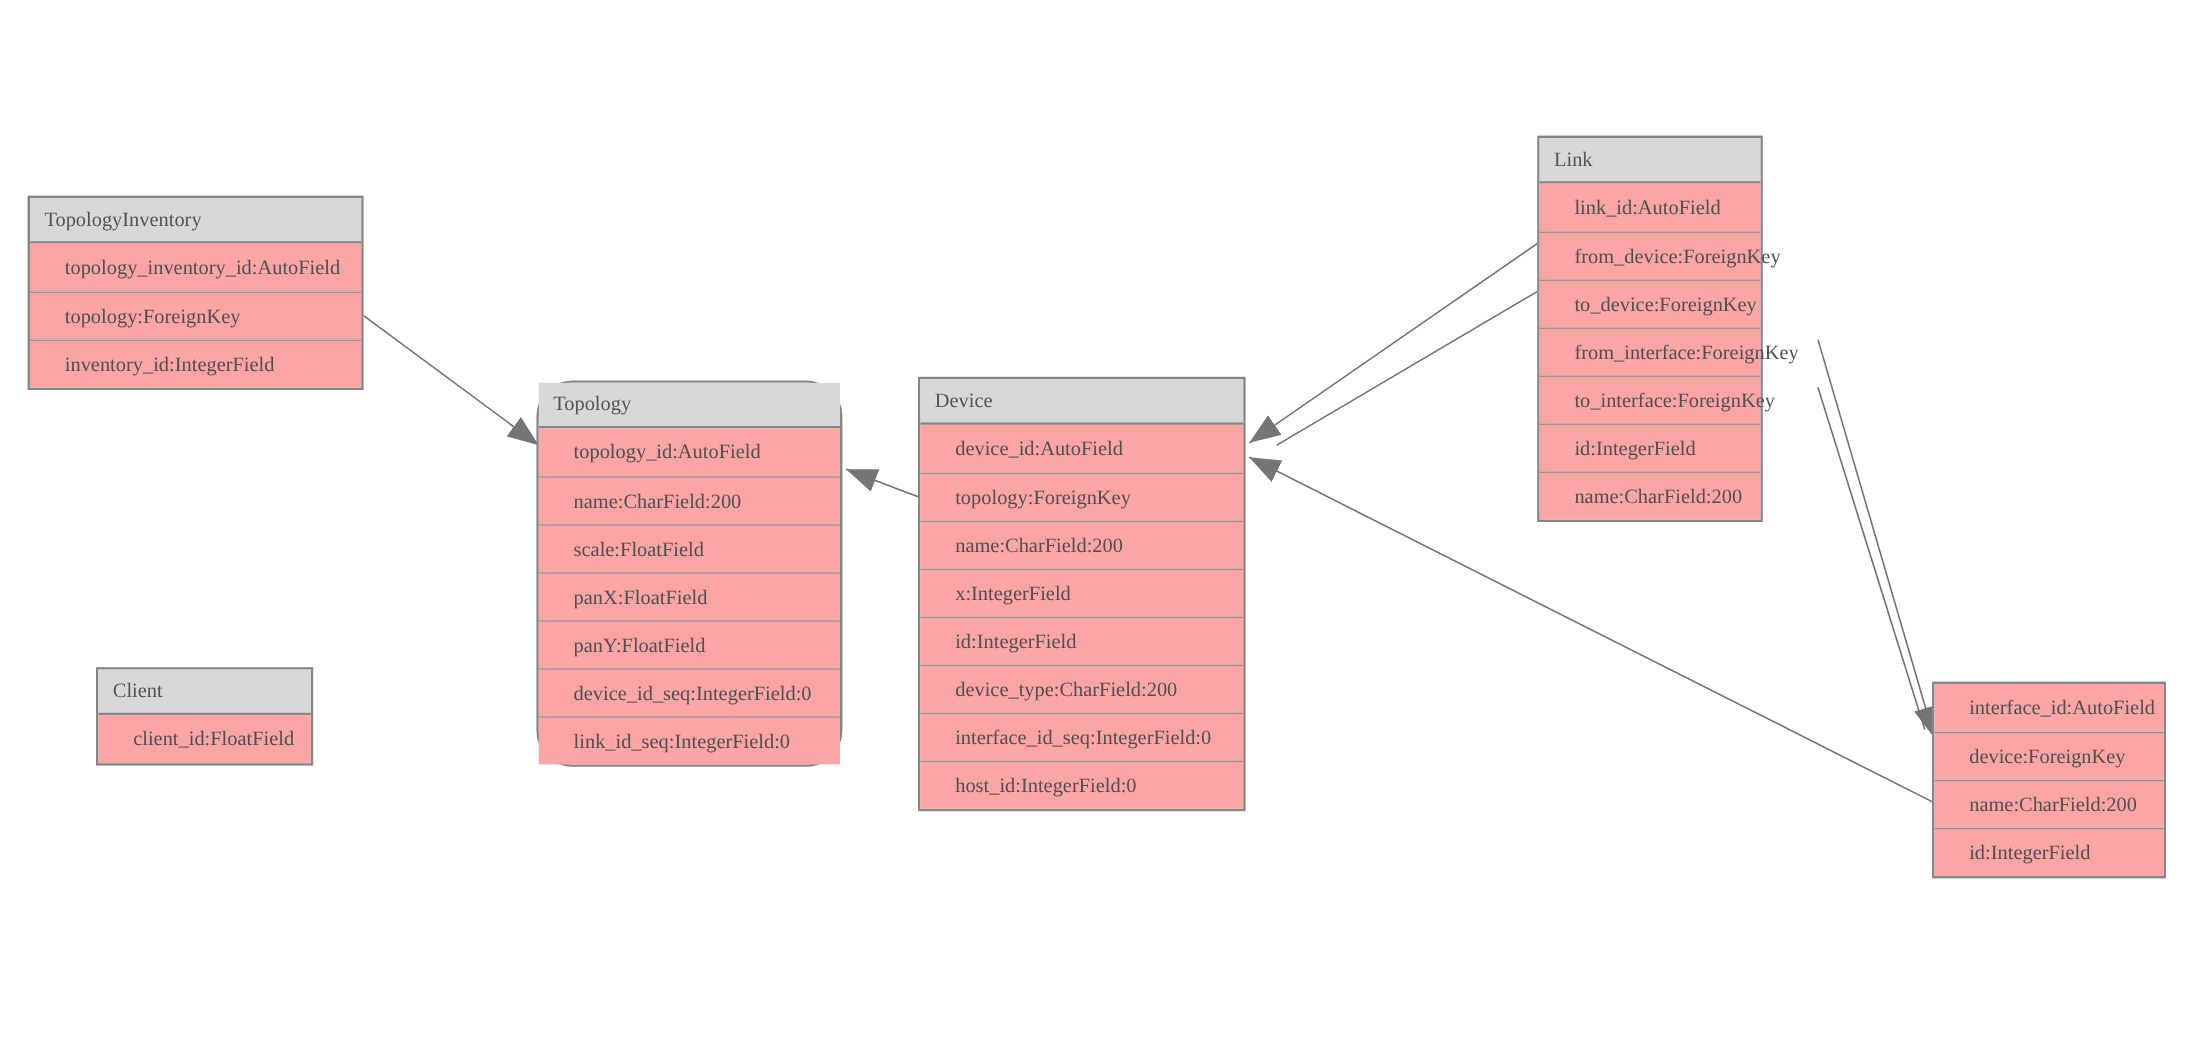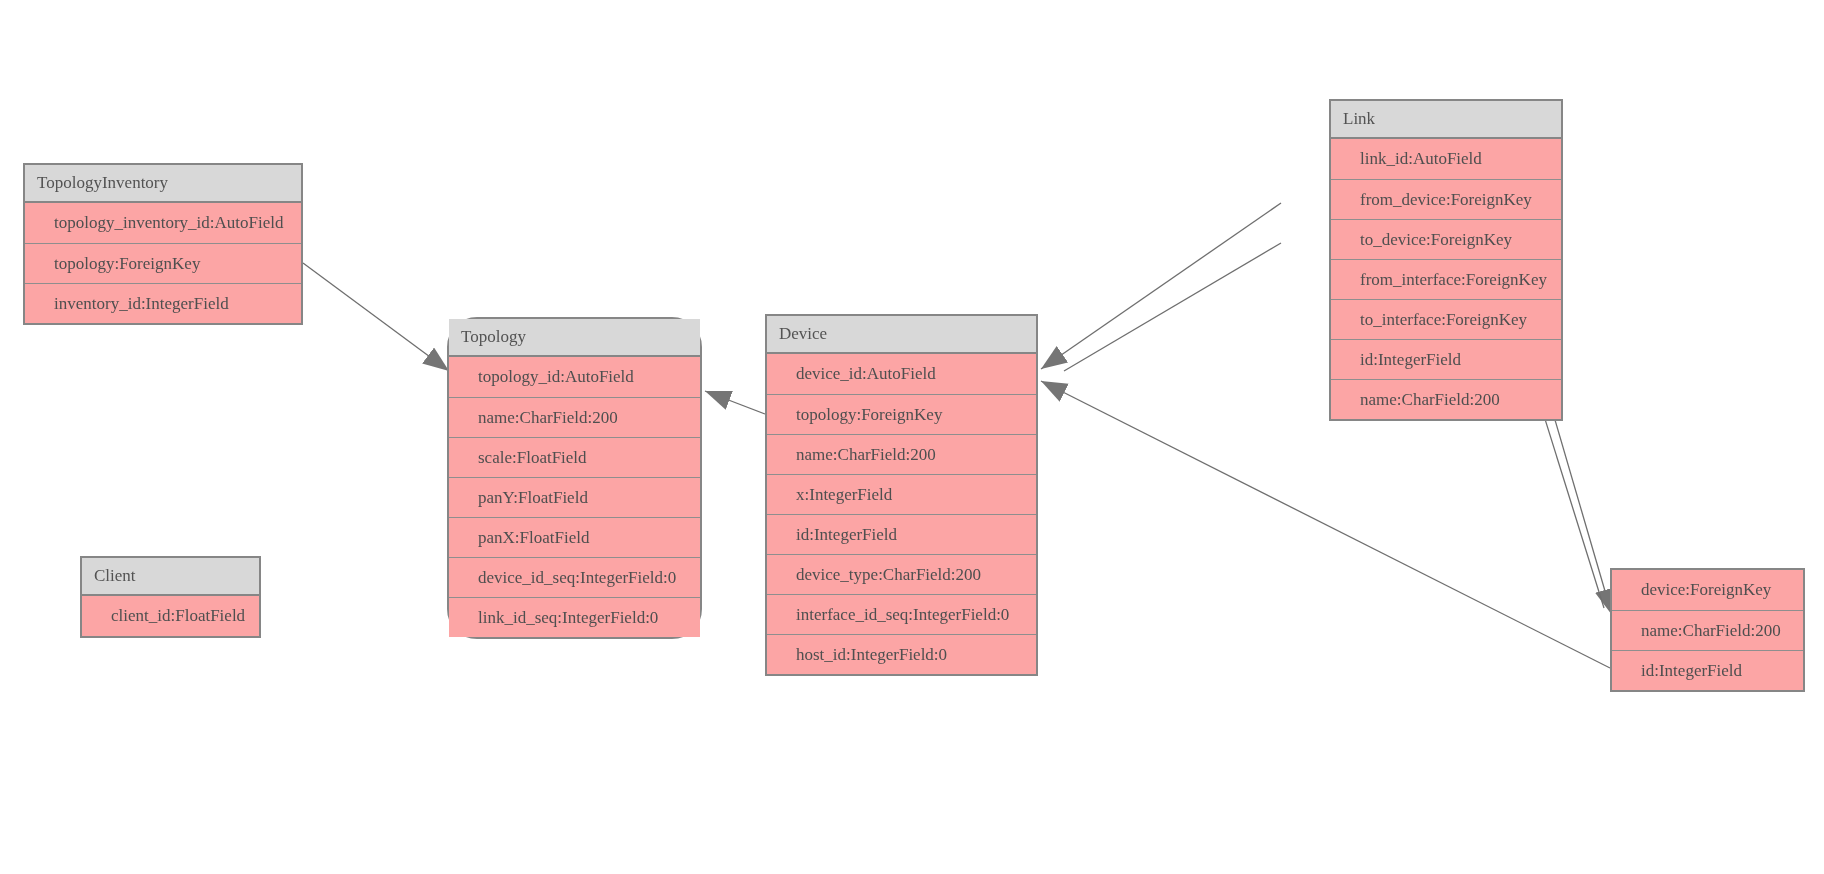--- a/index.html
+++ b/index.html
@@ -51,21 +51,21 @@
     font-family: Liberation Serif, serif;
   }
   .row + .row {
     border-top: 1px solid #8e8e8e;
   }
   
   .ent-topologyinventory { left: 23px;   top: 163px; width: 280px; text-align: right; }
   .ent-topology          { left: 447px;  top: 317px; width: 255px; border-radius: 30px; }
   .ent-client            { left: 80px;   top: 556px; width: 181px; }
   .ent-device            { left: 765px;  top: 314px; width: 273px; }
-  .ent-link              { left: 1281px; top: 99px; width: 234px; margin-left: 48px; }
+  .ent-link              { left: 1281px; top: 113px; width: 188px; }
   .ent-interface         { left: 1610px; top: 568px; width: 195px; }
 
   .wires line {
     stroke: #6f6f6f;
     stroke-width: 1.3;
     fill: none;
   }
 </style>
 </head>
 <body>
@@ -92,22 +92,22 @@
     <div class="row">topology_inventory_id:AutoField</div>
     <div class="row">topology:ForeignKey</div>
     <div class="row">inventory_id:IntegerField</div>
   </div>
 
   <div class="entity ent-topology">
     <div class="ehead">Topology</div>
     <div class="row">topology_id:AutoField</div>
     <div class="row">name:CharField:200</div>
     <div class="row">scale:FloatField</div>
+    <div class="row">panX:FloatField</div>
     <div class="row">panY:FloatField</div>
-    <div class="row">panX:FloatField</div>
     <div class="row">device_id_seq:IntegerField:0</div>
     <div class="row">link_id_seq:IntegerField:0</div>
   </div>
 
   <div class="entity ent-client">
     <div class="ehead">Client</div>
     <div class="row">client_id:FloatField</div>
   </div>
 
   <div class="entity ent-device">
@@ -127,18 +127,19 @@
     <div class="row">link_id:AutoField</div>
     <div class="row">from_device:ForeignKey</div>
     <div class="row">to_device:ForeignKey</div>
     <div class="row">from_interface:ForeignKey</div>
     <div class="row">to_interface:ForeignKey</div>
     <div class="row">id:IntegerField</div>
     <div class="row">name:CharField:200</div>
   </div>
 
   <div class="entity ent-interface">
+    <div class="row">interface_id:AutoField</div>
     <div class="row">device:ForeignKey</div>
     <div class="row">name:CharField:200</div>
     <div class="row">id:IntegerField</div>
   </div>
 
 </div>
 
 </body></html>

